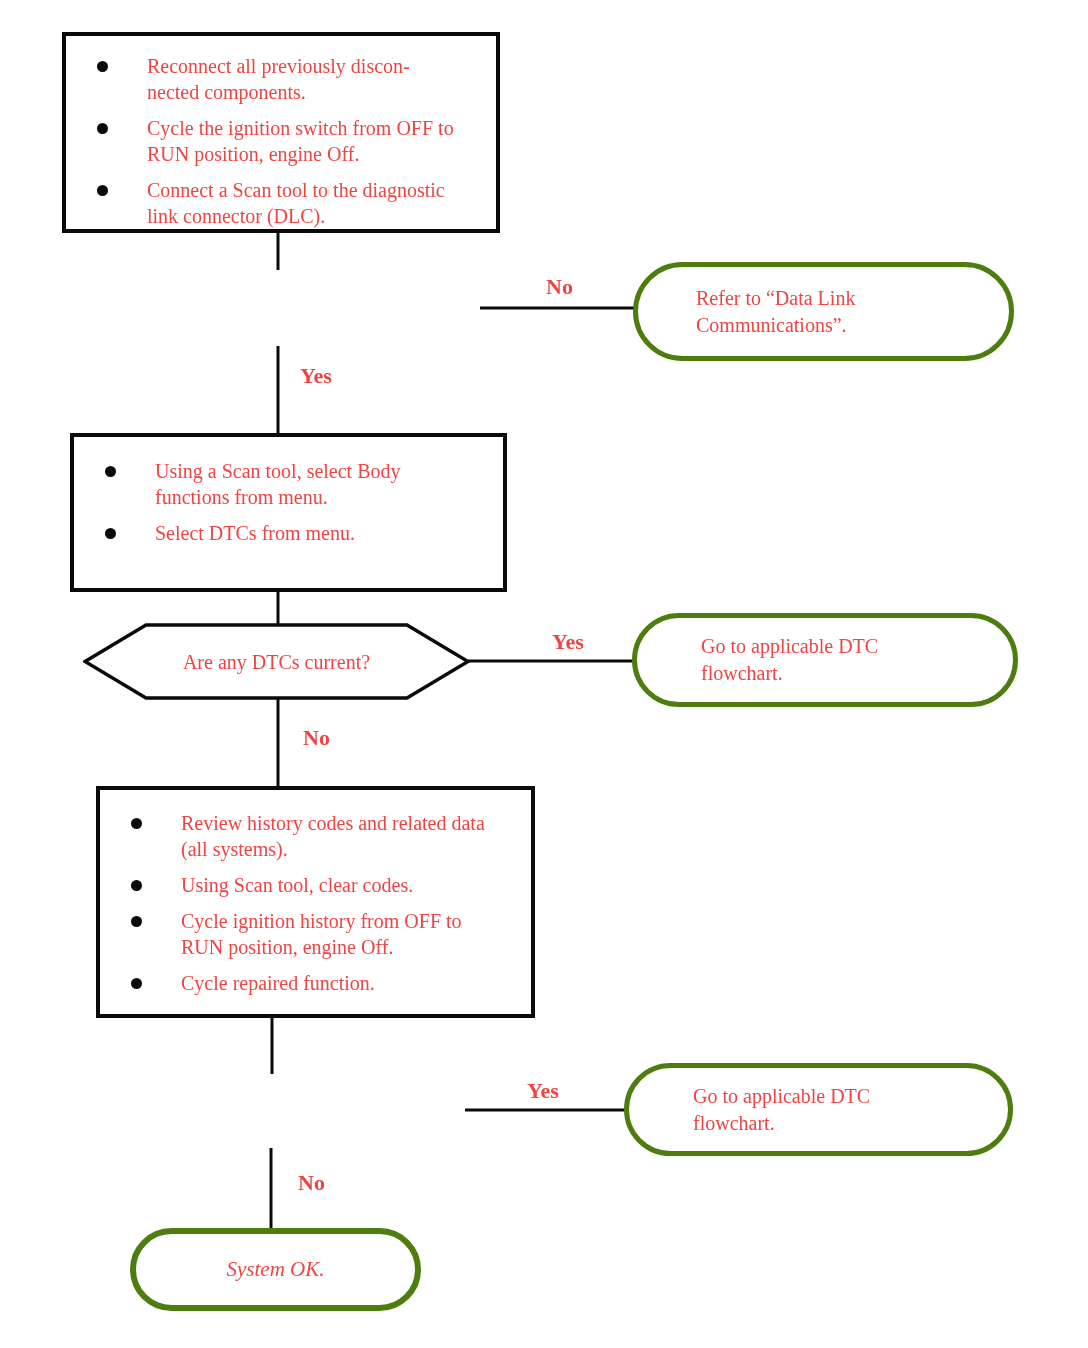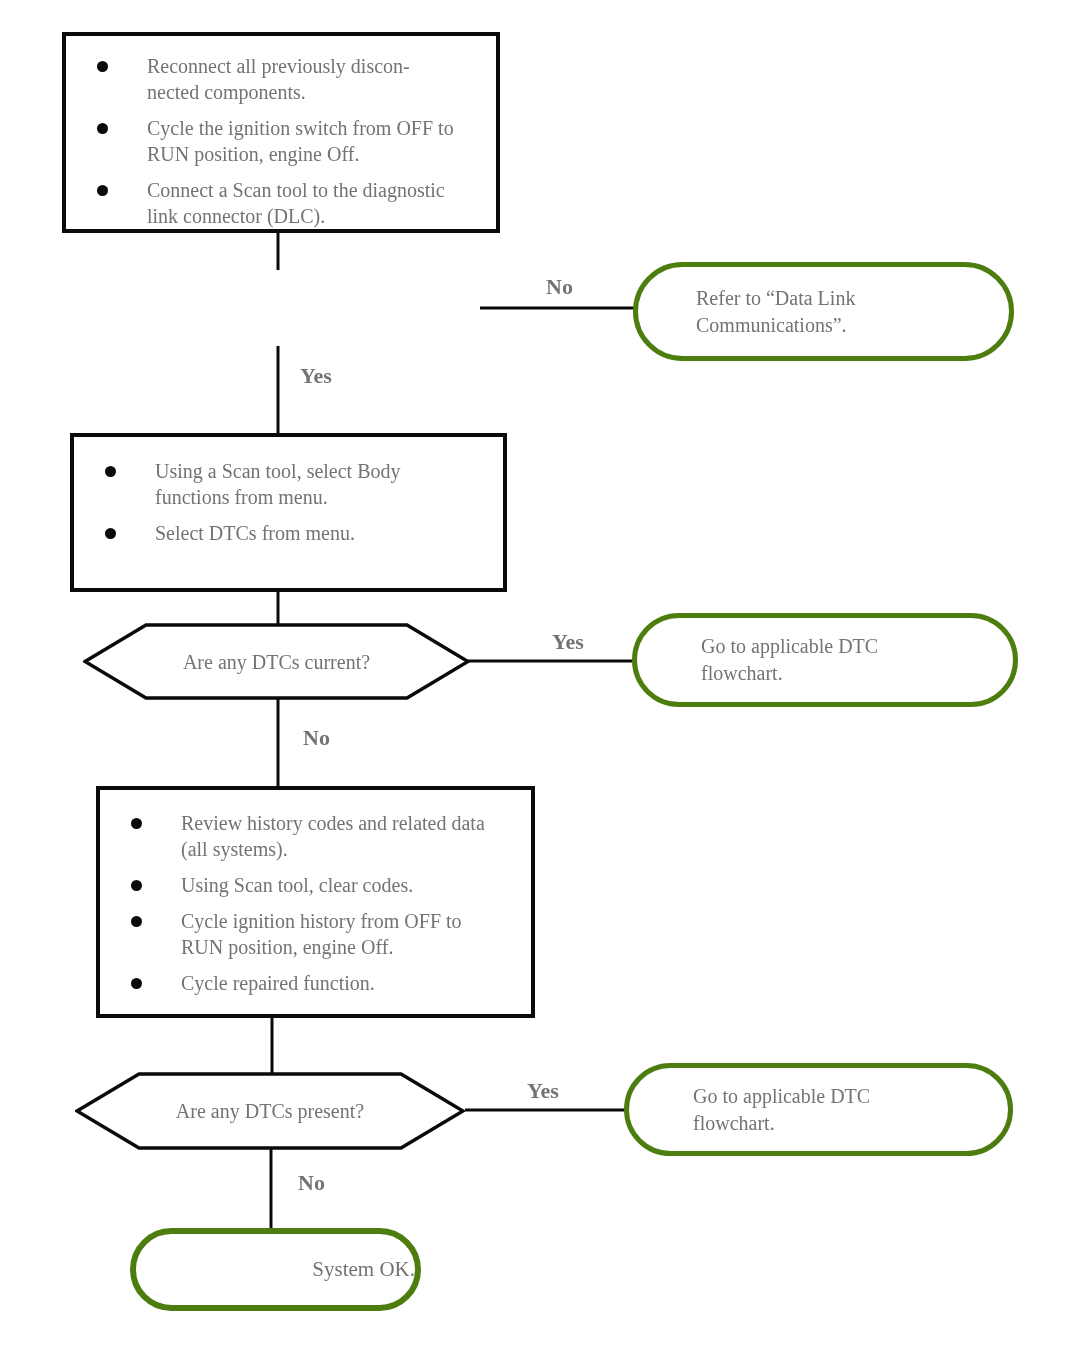--- a/index.html
+++ b/index.html
@@ -2,21 +2,21 @@
 <html><head>
 <meta charset="utf-8">
 <style>
   html, body { margin: 0; padding: 0; background: #ffffff; }
   .page {
     position: relative;
     width: 1088px;
     height: 1348px;
     background: #ffffff;
     font-family: "Liberation Serif", serif;
-    color: #737373;
+    color: #ef4444;
     overflow: hidden;
   }
   svg.connectors {
     position: absolute;
     left: 0; top: 0;
     width: 1088px; height: 1348px;
   }
   
   .pbox {
     position: absolute;
@@ -68,21 +68,21 @@
     box-sizing: border-box;
     display: flex;
     align-items: center;
   }
   .terminal .t-text {
     font-size: 20px;
     line-height: 27px;
     white-space: pre-line;
   }
   .terminal.pad-left .t-text { padding-left: 58px; }
-  .terminal.center { justify-content: flex-end; }
+  .terminal.center { justify-content: center; font-style: italic; }
   .terminal.thick { border-width: 6px; }
   
   .edge-label {
     position: absolute;
     font-size: 22px;
     font-weight: bold;
     line-height: 22px;
   }
 </style>
 </head>
@@ -174,26 +174,20 @@
       <span class="bullet"></span>
       <span class="bi-text">Cycle ignition history from OFF to
 RUN position, engine Off.</span>
     </div>
     <div class="bullet-item">
       <span class="bullet"></span>
       <span class="bi-text">Cycle repaired function.</span>
     </div>
   </div>
 
-  <div class="hex" style="left:75px; top:1072px; width:390px; height:78px;">
-    <svg width="390" height="78" viewBox="0 0 390 78">
-      <polygon points="2,39 64,2 326,2 388,39 326,76 64,76" fill="#ffffff" stroke="#0a0a0a" stroke-width="3.5"></polygon>
-    </svg>
-    <div class="hex-text center">Are any DTCs present?</div>
-  </div>
 
   <div class="edge-label" style="left:527px; top:1080px;">Yes</div>
 
   <div class="terminal pad-left" style="left:624px; top:1063px; width:389px; height:93px; border-radius:47px;">
     <div class="t-text" style="padding-left:64px;">Go to applicable DTC
 flowchart.</div>
   </div>
 
   <div class="edge-label" style="left:298px; top:1172px;">No</div>
 

